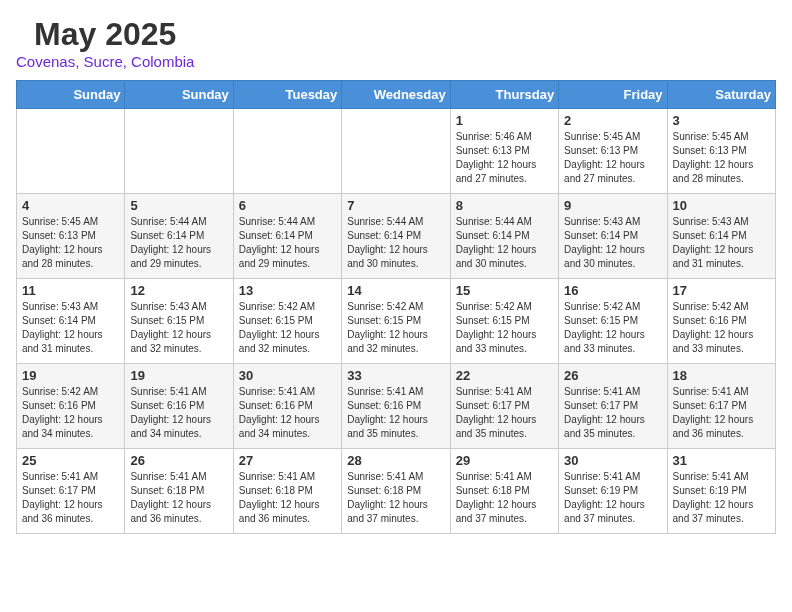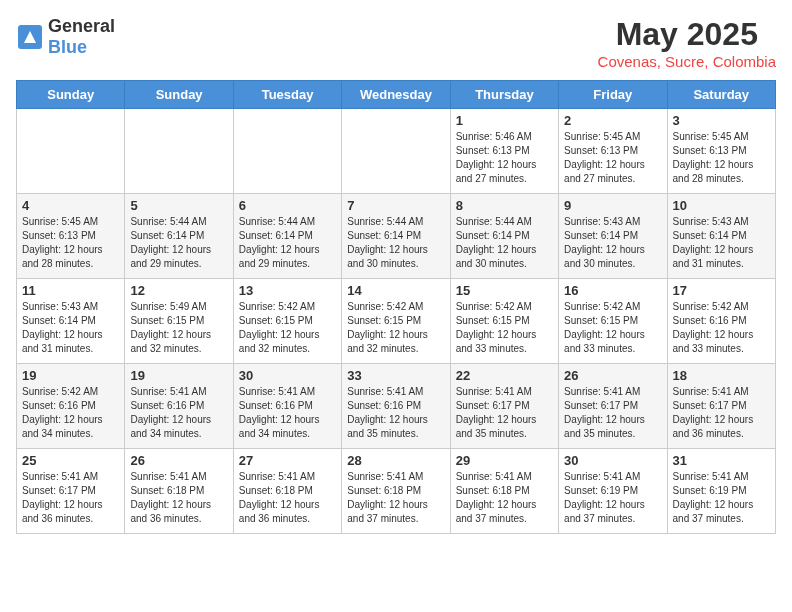--- a/index.html
+++ b/index.html
@@ -38,34 +38,34 @@
     .title-area {
       text-align: center;
     }
     .month-year {
       font-size: 32px;
       font-weight: bold;
       color: #333;
     }
     .location {
       font-size: 15px;
-      color: #ef4444;
+      color: #6d28d9;
     }
     .calendar {
       width: 100%;
       border-collapse: collapse;
       border: 1px solid #ccc;
     }
     .calendar th {
       background-color: #4a90d9;
       color: #fff;
       font-size: 13px;
       font-weight: bold;
       padding: 6px 4px;
-      text-align: center;
+      text-align: right;
       border: 1px solid #3a7fc1;
     }
     .calendar td {
       vertical-align: top;
       padding: 4px 5px;
       border: 1px solid #ccc;
       width: 108px;
       height: 85px;
       font-size: 10.5px;
       color: #333;
@@ -86,30 +86,20 @@
       line-height: 1.4;
     }
     .empty-cell {
       background: #fff !important;
     }
   </style>
 </head>
 <body>
 
 <div class="header-area">
-  <div class="logo">
-    <svg class="logo-icon" viewBox="0 0 28 28">
-      <rect x="2" y="2" width="24" height="24" rx="3" fill="#4a90d9"></rect>
-      <polygon points="8,20 14,8 20,20" fill="white"></polygon>
-    </svg>
-    <div>
-      <span class="logo-text-general">General</span><br>
-      <span class="logo-text-blue">Blue</span>
-    </div>
-  </div>
   <div class="title-area">
     <div class="month-year">May 2025</div>
     <div class="location">Covenas, Sucre, Colombia</div>
   </div>
 </div>
 
 <table class="calendar">
   <thead>
     <tr>
     <th>Sunday</th>
@@ -203,21 +193,21 @@
       <tr>
         <td>
           <div class="day-number">11</div>
           <div class="day-detail">Sunrise: 5:43 AM
 Sunset: 6:14 PM
 Daylight: 12 hours
 and 31 minutes.</div>
         </td>
         <td>
           <div class="day-number">12</div>
-          <div class="day-detail">Sunrise: 5:49 AM
+          <div class="day-detail">Sunrise: 5:43 AM
 Sunset: 6:15 PM
 Daylight: 12 hours
 and 32 minutes.</div>
         </td>
         <td>
           <div class="day-number">13</div>
           <div class="day-detail">Sunrise: 5:42 AM
 Sunset: 6:15 PM
 Daylight: 12 hours
 and 32 minutes.</div>

